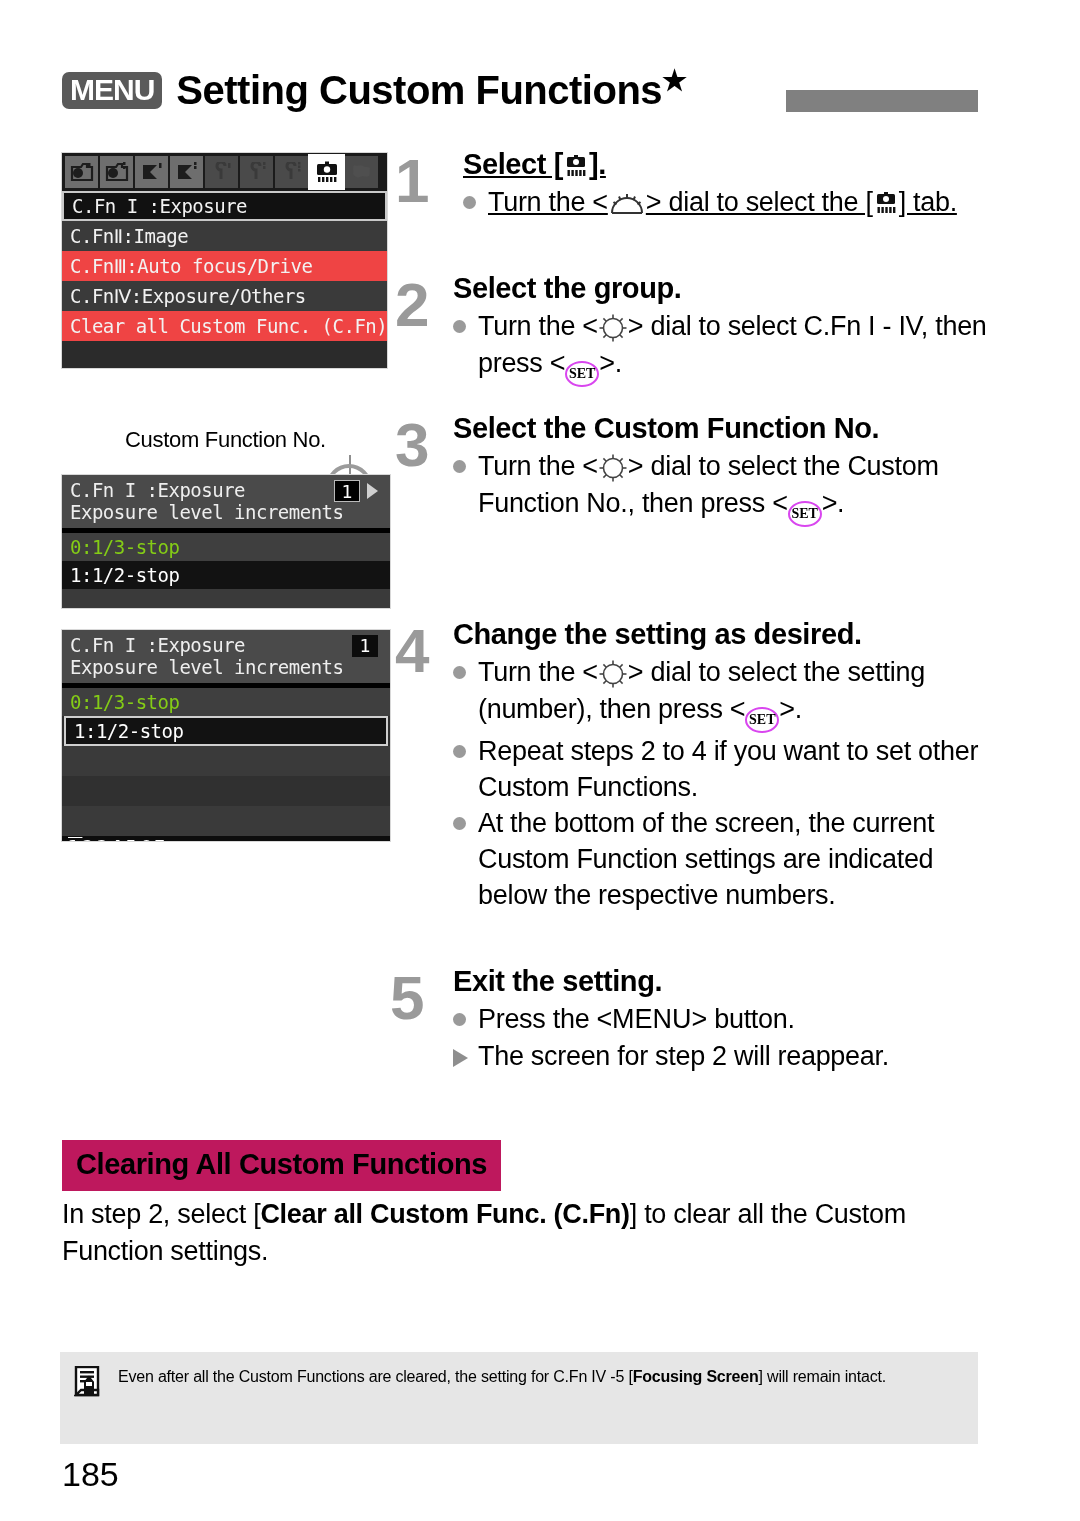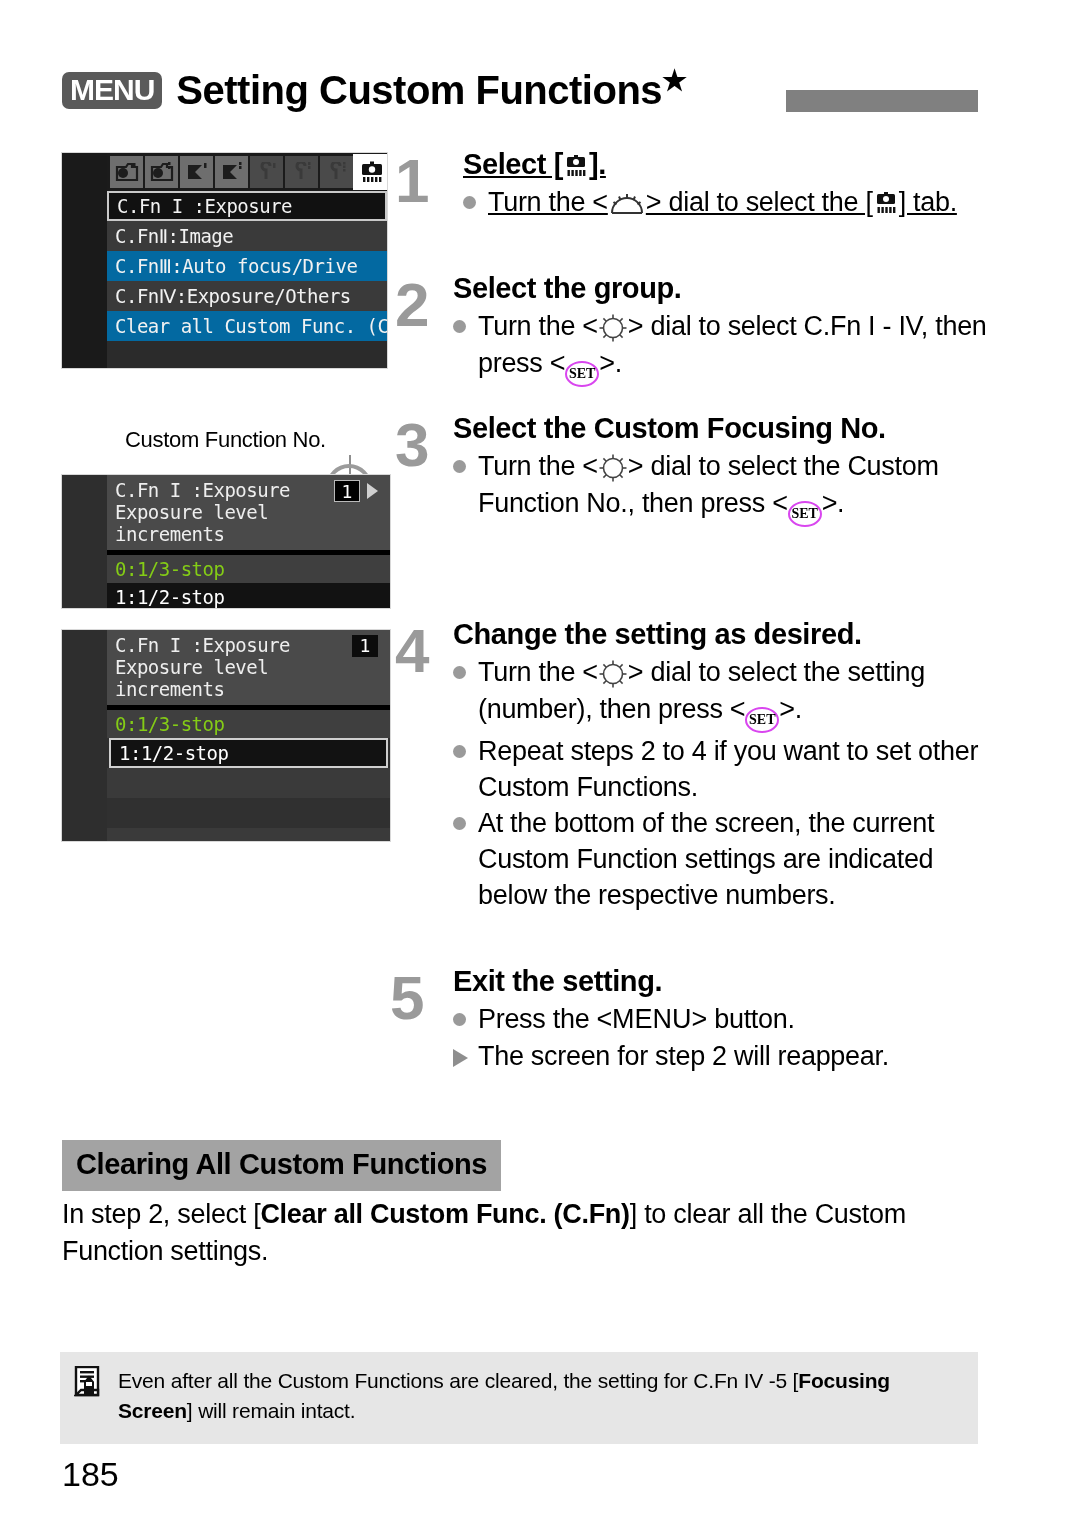--- a/index.html
+++ b/index.html
@@ -45,21 +45,20 @@
   }
 
   
   .lcd {
     position: absolute;
     background: #2e2e2e;
     border: 1px solid #d8d8d8;
     font-family: "DejaVu Sans Mono", monospace;
     color: #ffffff;
     overflow: hidden;
-    padding-left: 45px;
   }
   .lcd-1 { left: 61px; top: 152px; width: 327px; height: 217px; background:#1a1a1a; }
   .lcd-2 { left: 61px; top: 474px; width: 330px; height: 135px; }
   .lcd-3 { left: 61px; top: 629px; width: 330px; height: 213px; }
 
   
   .tabstrip {
     display: flex; height: 38px; background: #1b1b1b;
     align-items: center; padding: 0 3px; gap: 2px;
   }
@@ -77,21 +76,21 @@
   .menu-rows { }
   .menu-row {
     height: 30px; line-height: 30px;
     padding-left: 8px;
     font-size: 19px;
     letter-spacing: -0.5px;
     color: #f2f2f2;
     white-space: nowrap;
   }
   .menu-row.r-odd  { background: #3a3a3a; }
-  .menu-row.r-even { background: #0369a1; }
+  .menu-row.r-even { background: #ef4444; }
   .menu-row.selected {
     background: #111111;
     border: 2px solid #c9c9c9;
     height: 30px; line-height: 26px;
   }
   .menu-row.blank { background: #2b2b2b; }
 
   
   .cf-head {
     background: #4a4a4a;
@@ -207,21 +206,21 @@
   .ic-main { width: 38px; height: 24px; vertical-align: -5px; }
   .ic-quick { width: 30px; height: 30px; vertical-align: -8px; }
   .menu-word {
     font-family: "Liberation Sans", sans-serif;
     letter-spacing: 0px;
   }
 
   
   .section-head {
     position: absolute; left: 62px; top: 1140px;
-    background: #a3a3a3;
+    background: #be185d;
     padding: 8px 14px 10px 14px;
     font-size: 29px; font-weight: bold;
     letter-spacing: -0.4px;
   }
   .section-body {
     position: absolute; left: 62px; top: 1196px;
     width: 900px;
     font-size: 27px; line-height: 1.38;
     letter-spacing: -0.3px;
   }
@@ -229,21 +228,21 @@
 
   
   .notebox {
     position: absolute; left: 60px; top: 1352px;
     width: 918px; height: 92px;
     background: #e6e6e6;
     display: flex; padding: 14px 16px 0 14px;
   }
   .note-icon { flex: 0 0 auto; width: 38px; margin-right: 6px; }
   .note-text {
-    font-size: 21px; line-height: 1.42; letter-spacing: -0.2px;
+    font-size: 16px; line-height: 1.42; letter-spacing: -0.2px;
   }
   .note-text b { font-weight: bold; }
 
   .page-number {
     position: absolute; left: 62px; top: 1455px;
     font-size: 34px; letter-spacing: 0px;
   }
 </style>
 </head>
 <body>
@@ -435,21 +434,21 @@
                   </g>
                 </svg></span>&gt; dial to select C.Fn I - IV, then press &lt;<span class="ic ic-set">SET</span>&gt;.</span>
         </div>
       </div>
     </div>
   </div>
 
   <div class="step" style="left:395px; top:412px; width:600px;">
     <div class="step-num" style="left:0; top:2px;">3</div>
     <div style="margin-left:58px;">
-      <div class="step-title">Select the Custom Focusing No.</div>
+      <div class="step-title">Select the Custom Function No.</div>
       <div class="step-body">
         <div class="bullet-line">
           <span class="dot"></span>
           <span class="btext">Turn the &lt;<span class="ic ic-quick"><svg width="30" height="30" viewBox="0 0 30 30">
                   <circle cx="15" cy="15" r="9.5" fill="none" stroke="#444" stroke-width="1.6"></circle>
                   <g stroke="#444" stroke-width="1.6">
                     <path d="M15 1.5v4"></path>
                     <path d="M15 24.5v4"></path>
                     <path d="M1.5 15h4"></path>
                     <path d="M24.5 15h4"></path>

